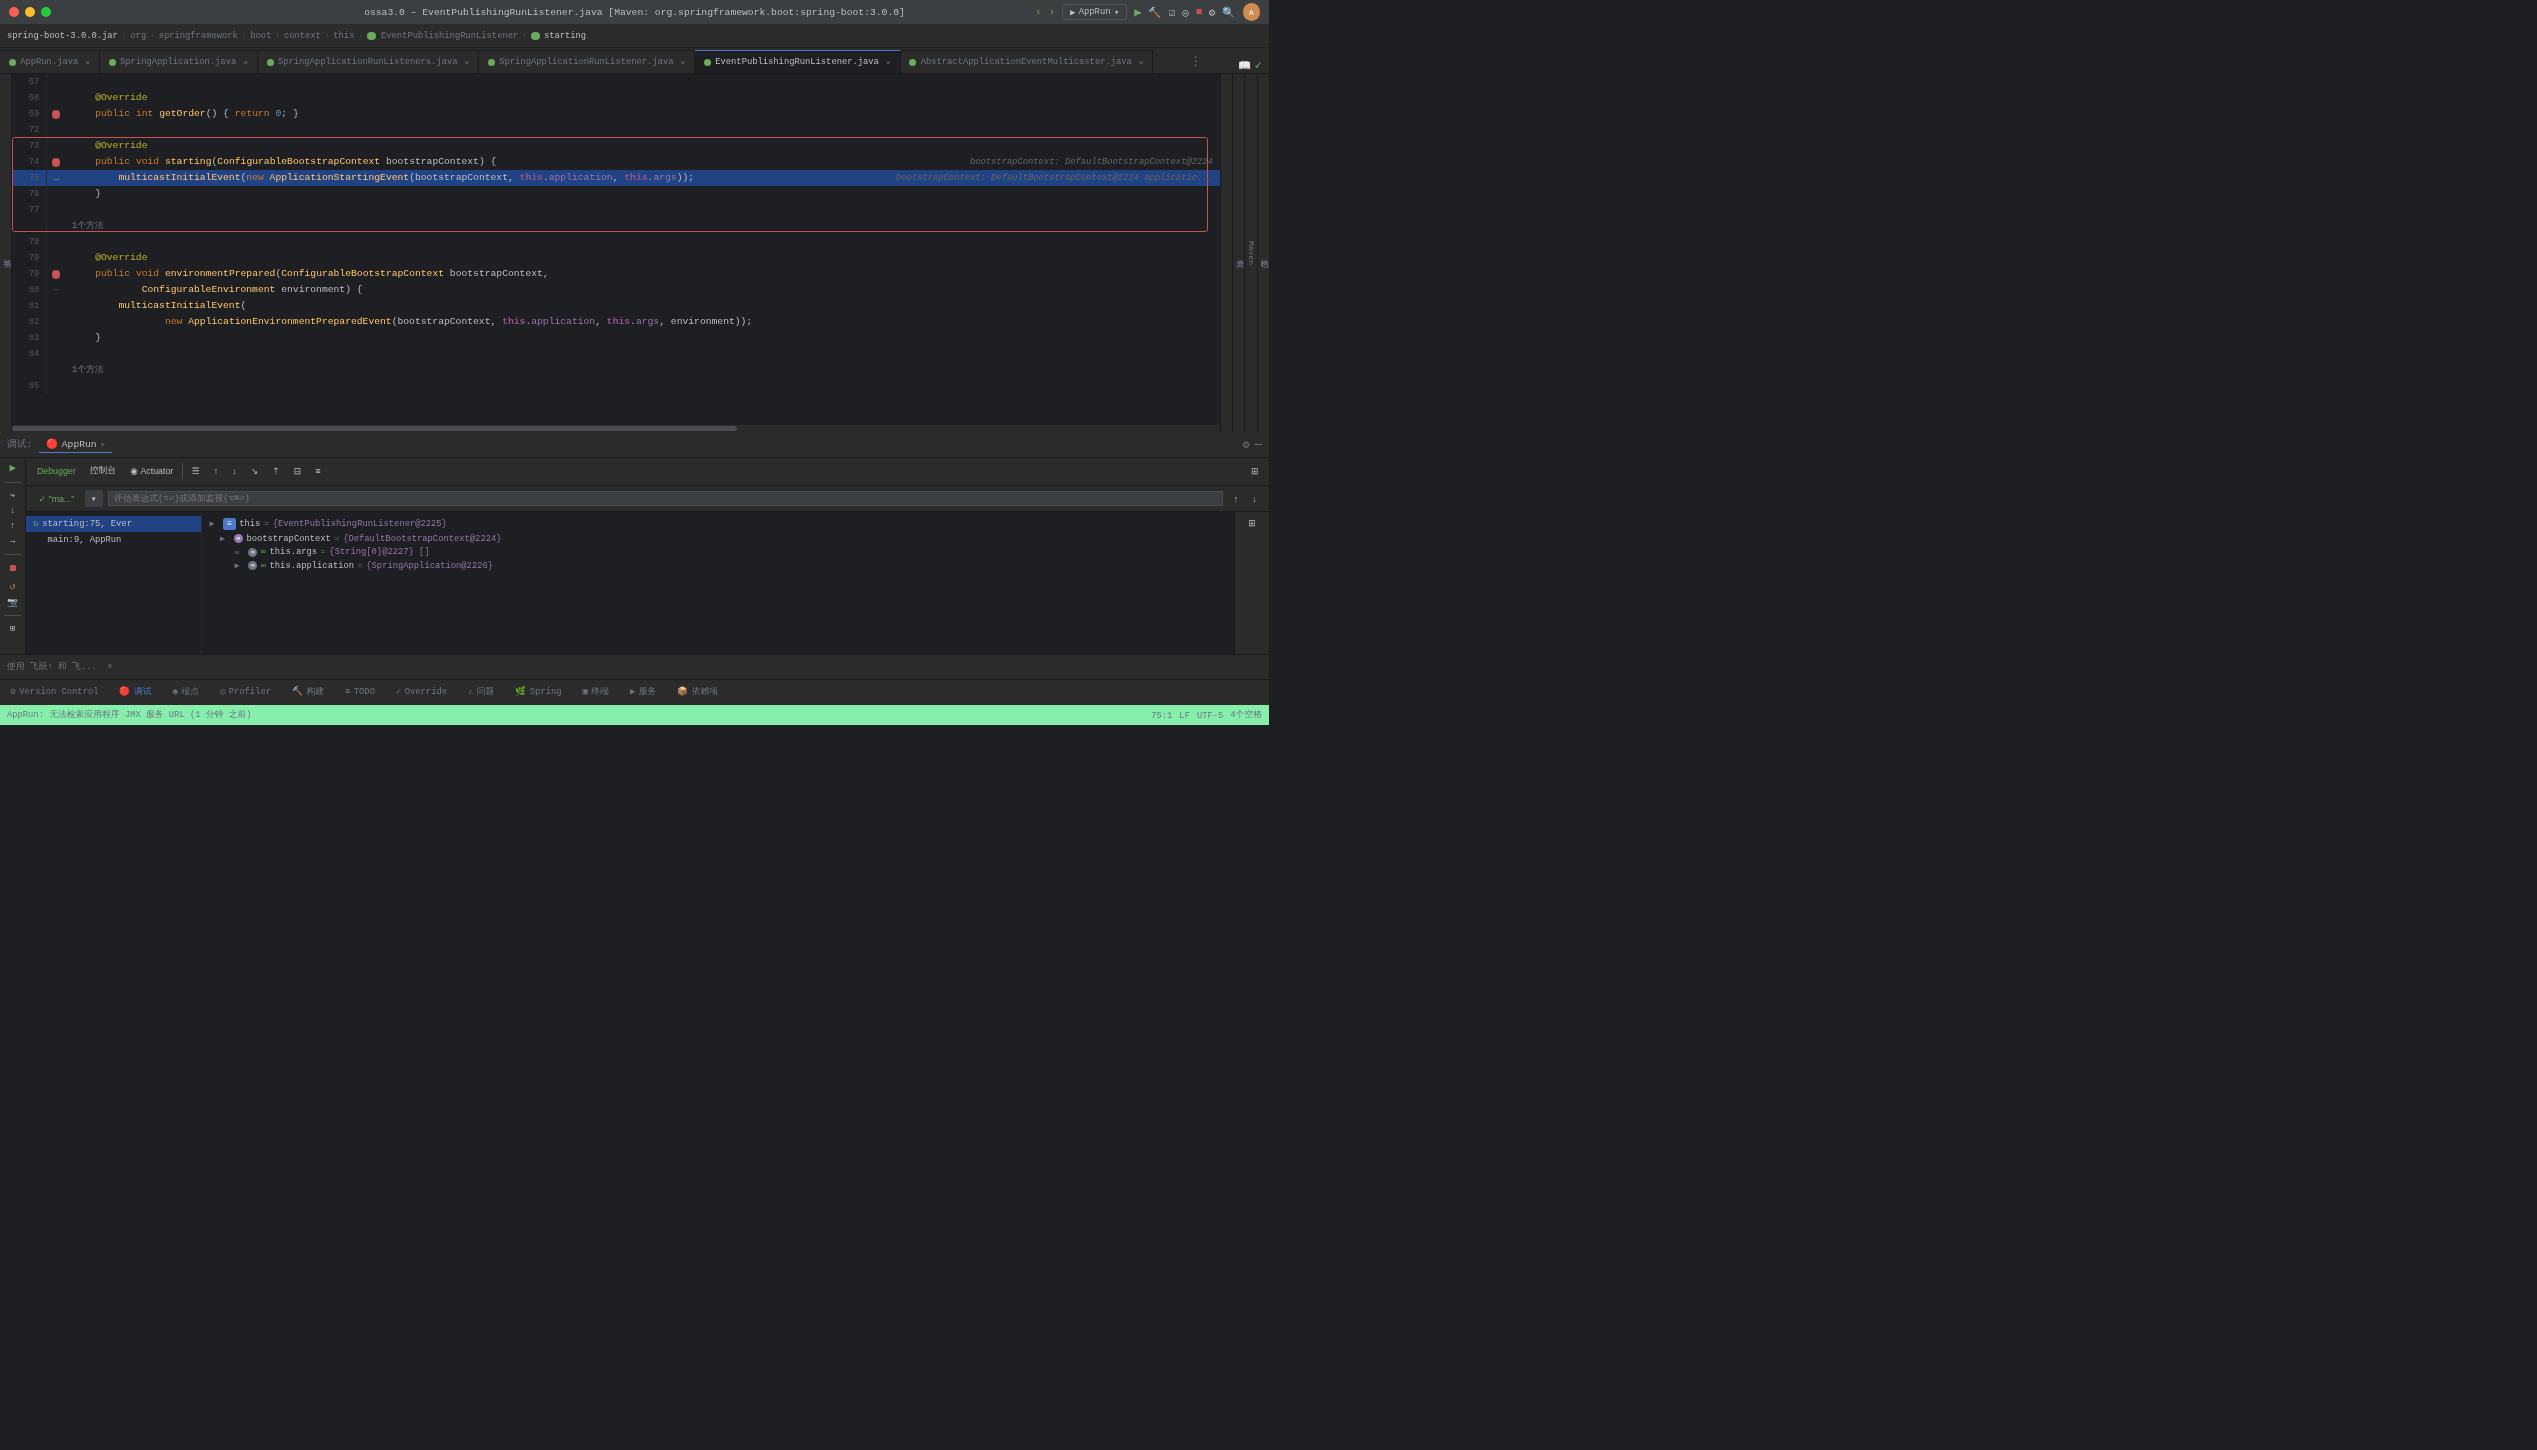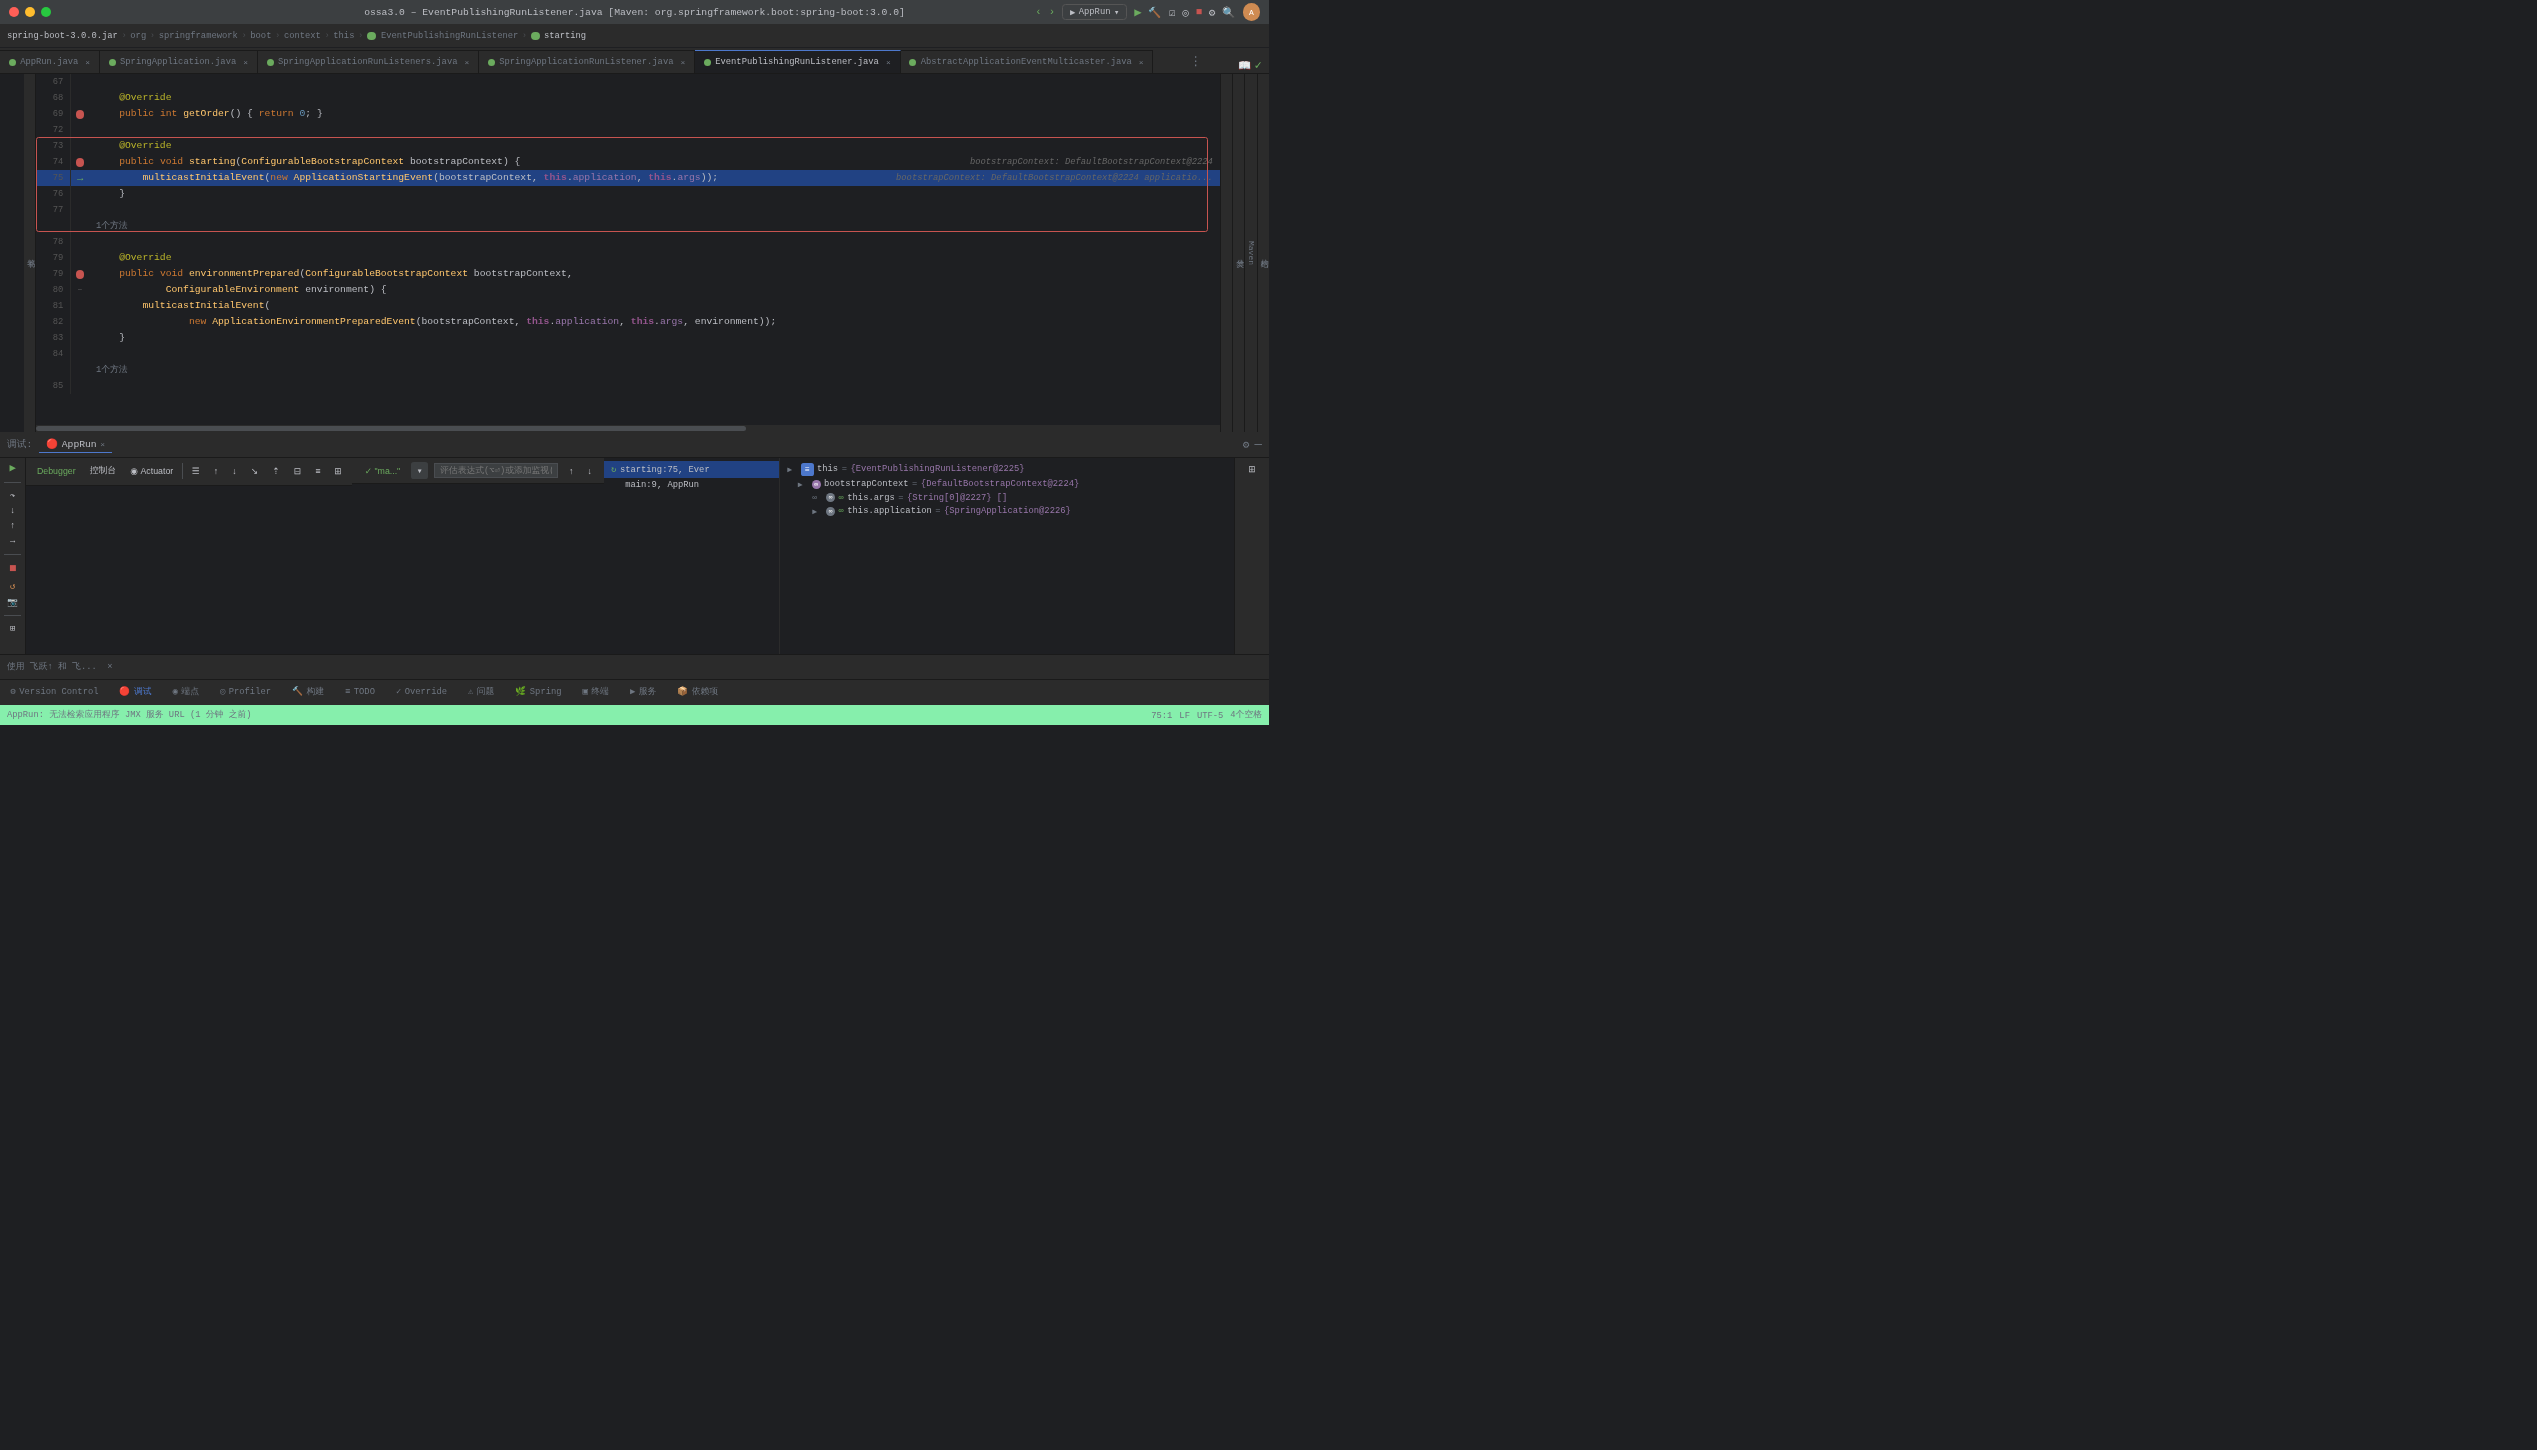--- a/index.html
+++ b/index.html
@@ -473,21 +473,21 @@
     <span>AbstractApplicationEventMulticaster.java</span>
     <span class="close-x">×</span>
   </div>
   <div class="tabs-more">⋮</div>
   <div style="margin-left:auto;display:flex;align-items:center;gap:3.5px;padding-right:7px;">
     <span style="color:#6e7681;font-size:10.6px;cursor:pointer;">📖</span>
     <span style="color:#6bab5e;font-size:12.3px;cursor:pointer;">✓</span>
   </div>
 </div>
 
-<div style="display:flex;height:calc(100% - 25px - 23px - 26.4px - 25px - 21px - 247px);margin-left:24px;">
+<div style="display:flex;height:calc(100% - 25px - 23px - 26.4px - 25px - 21px - 247px);">
 
   <div style="width:12.3px;background:#2b2b2b;border-right:0.9px solid #1a1a1a;writing-mode:vertical-rl;display:flex;align-items:center;justify-content:center;font-size:8px;color:#6e7681;cursor:pointer;">
     书签
   </div>
 
   <div class="editor-area" style="position:relative;flex:1;overflow:hidden;">
 
     <div style="position:absolute;top:63px;left:0;right:12.3px;height:95px;border:1.8px solid #c75450;border-radius:2.6px;pointer-events:none;z-index:10;"></div>
 
     <div class="code-content">
@@ -670,21 +670,21 @@
       <div style="color:#bcbec4;font-size:8.8px;cursor:pointer;">↑</div>
       <div style="color:#bcbec4;font-size:8.8px;cursor:pointer;">→</div>
       <div style="width:17.6px;height:0.9px;background:#4a4d51;margin:1.8px 0;"></div>
       <div style="color:#c75450;font-size:12.3px;cursor:pointer;">■</div>
       <div style="color:#cf8b52;font-size:8.8px;cursor:pointer;">↺</div>
       <div style="color:#bcbec4;font-size:8.8px;cursor:pointer;">📷</div>
       <div style="width:17.6px;height:0.9px;background:#4a4d51;margin:1.8px 0;"></div>
       <div style="font-size:8.8px;color:#bcbec4;cursor:pointer;">⊞</div>
     </div>
 
-    <div style="flex:1;display:flex;flex-direction:row;overflow:hidden;">
+    <div style="flex:1;display:flex;flex-direction:column;overflow:hidden;">
 
       <div class="debug-toolbar">
         <button class="debug-btn debug-btn-active">
           <span>Debugger</span>
         </button>
         <button class="debug-btn">
           <span>控制台</span>
         </button>
         <button class="debug-btn">
           <span>◉</span>

